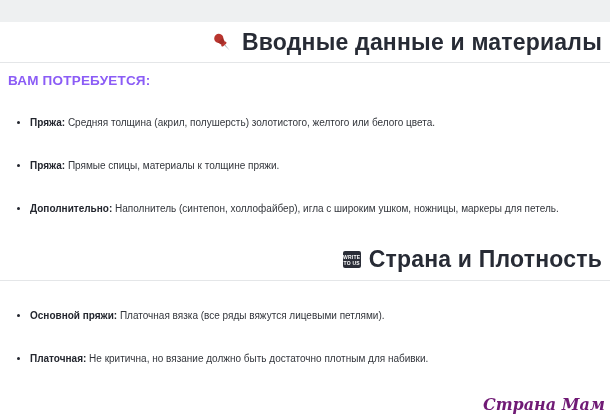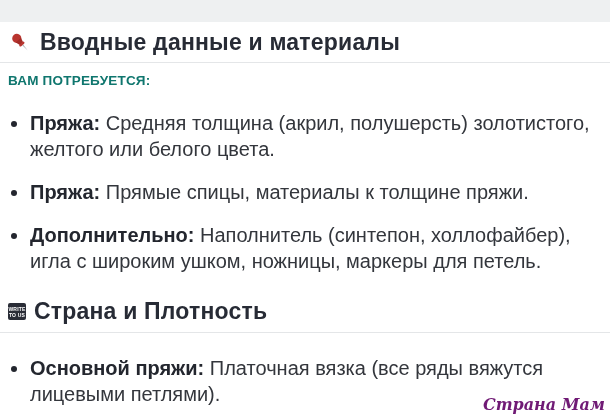--- a/index.html
+++ b/index.html
@@ -14,20 +14,21 @@
     position:absolute;
     left:0; right:0; top:22px; bottom:0;
     background:#ffffff;
   }
   .section-header{
     display:flex;
     align-items:center;
     gap:8px;
     padding:8px 8px 7px 8px;
     border-bottom:1px solid #e4e6e8;
+    justify-content:flex-end;
   }
   .section-title{
     font-size:23px;
     font-weight:bold;
     color:#272b35;
     letter-spacing:0.2px;
     line-height:1.1;
   }
   .pin-icon{width:24px;height:24px;flex:0 0 auto;display:block;}
   .badge-icon{
@@ -40,31 +41,31 @@
     line-height:6px;
     text-align:center;
     display:flex;
     flex-direction:column;
     justify-content:center;
     letter-spacing:0.2px;
   }
   .subtitle{
     font-size:13.5px;
     font-weight:bold;
-    color:#0f766e;
+    color:#8b5cf6;
     padding:10px 8px 0 8px;
     letter-spacing:0.2px;
   }
   ul.items{
     list-style:disc outside;
     padding:0 0 0 30px;
     margin:22px 20px 0 0;
   }
   ul.items li{
-    font-size:20px;
+    font-size:10px;
     line-height:26px;
     color:#33363c;
     margin-bottom:17px;
   }
   ul.items li::marker{color:#23262e;}
   .lead{font-weight:bold;color:#23262e;}
   .sec2{margin-top:8px;}
   .watermark{
     position:absolute;
     right:5px; bottom:6px;

